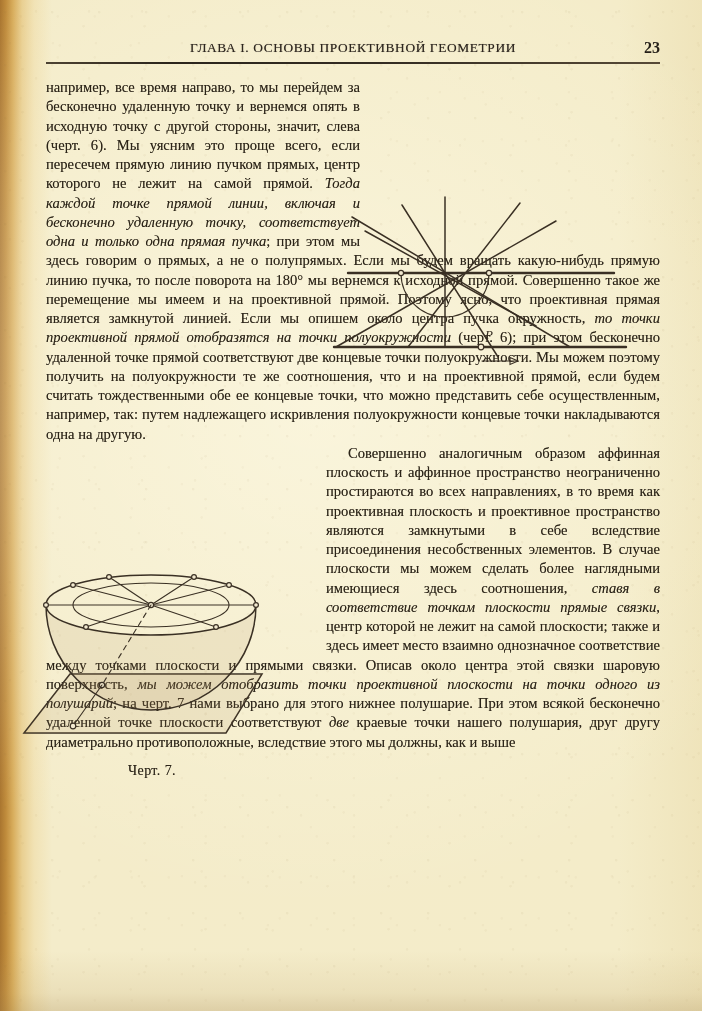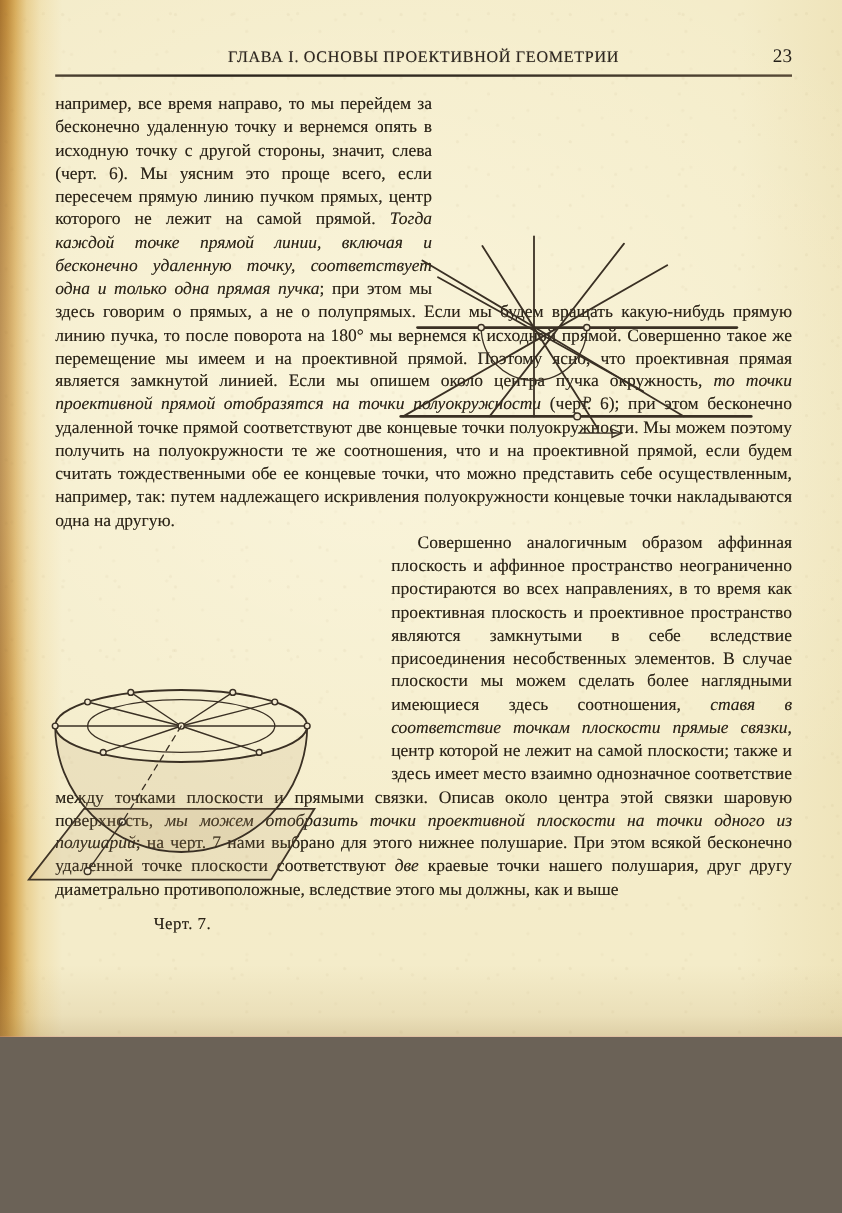--- a/index.html
+++ b/index.html
@@ -11,22 +11,22 @@
   body {
     width: 702px;
     height: 1011px;
     overflow: hidden;
     font-family: "Liberation Serif", "DejaVu Serif", serif;
   }
 
   #page {
     position: relative;
     width: 702px;
-    height: 864px;
-    background: #fca5a5;
+    height: 1011px;
+    background: #22c55e;
     overflow: hidden;
   }
 
   
   #paper-tone {
     position: absolute;
     inset: 0;
     background:
       radial-gradient(ellipse 120% 80% at 45% 40%, rgba(255,252,235,0.55) 0%, rgba(245,235,200,0.0) 62%),
       linear-gradient(90deg, #a9752f 0px, #c08c3c 6px, #d8ad5c 13px, #e9cf91 22px, #f1e2b4 34px, #f4ecca 52px, #f4ecc9 88%, #efe4bb 100%);
@@ -77,21 +77,21 @@
     letter-spacing: 0.6px;
     color: #2e2720;
     white-space: nowrap;
     text-shadow: 0 0 0.7px rgba(45,38,28,0.55);
   }
   .runhead-page {
     position: absolute;
     right: 0;
     top: -1px;
     font-size: 16px;
-    font-weight: normal;
+    font-weight: bold;
     color: #241f18;
   }
   .rule {
     position: absolute;
     left: 0; right: 0;
     top: 22px;
     height: 2px;
     background: linear-gradient(90deg, #4d4232 0%, #2b251c 20%, #332c22 55%, #574a37 100%);
   }
 

